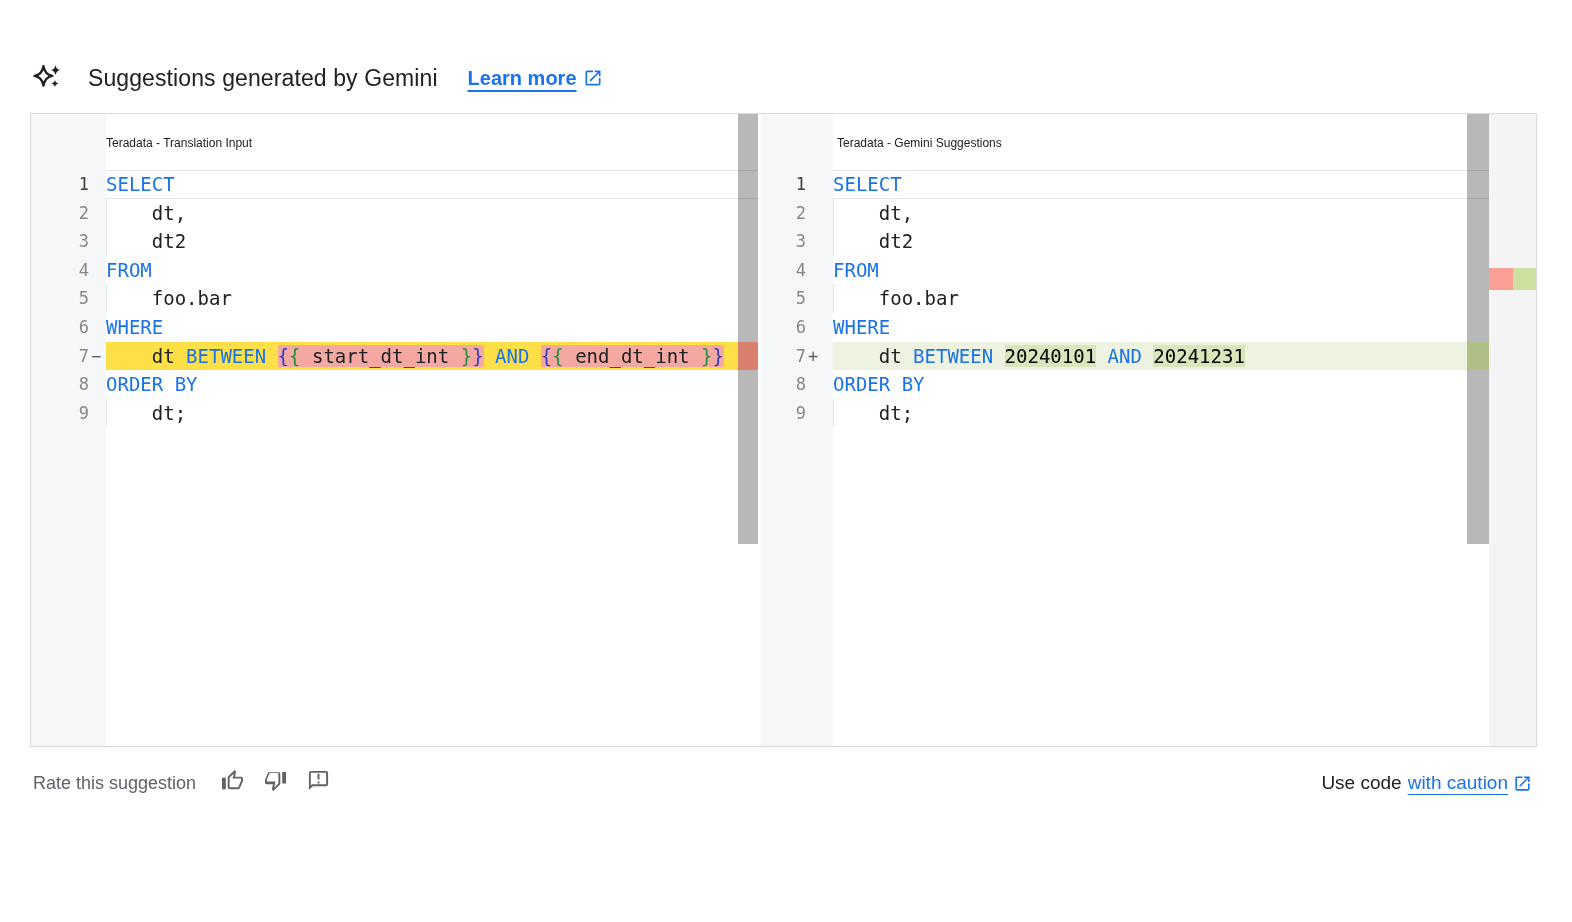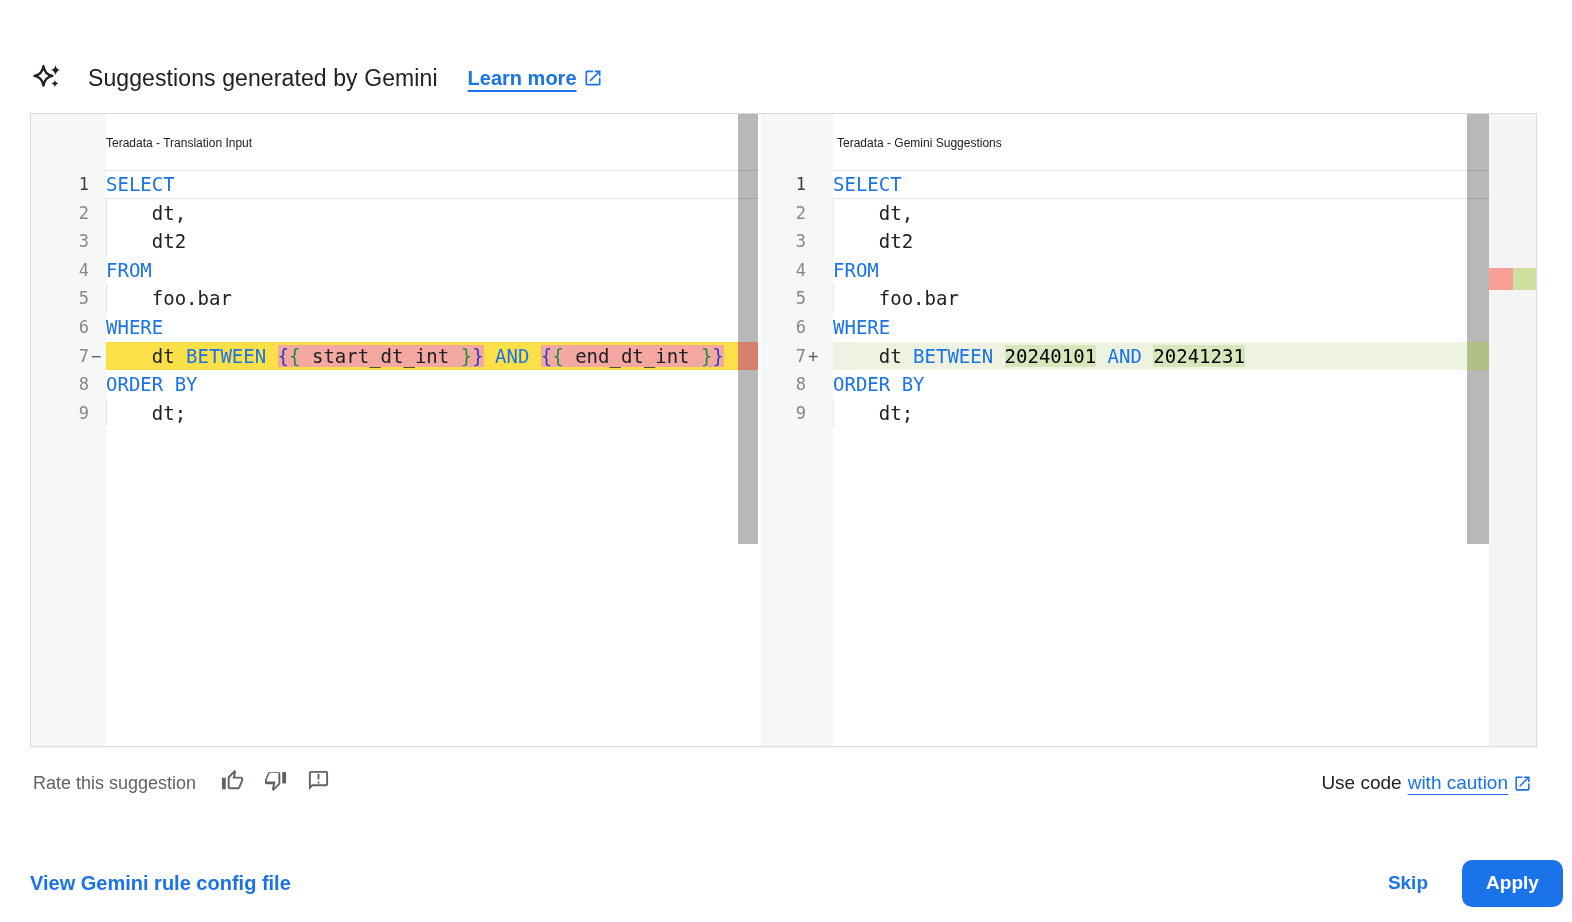--- a/index.html
+++ b/index.html
@@ -199,20 +199,14 @@
   <div class="use-code">
     <span class="uc-prefix">Use code</span>
     <a class="uc-link">with caution</a>
     <span class="ext-icon">
       <svg viewBox="0 0 24 24" fill="#1a73e8">
           <path d="M19 19H5V5h7V3H5c-1.11 0-2 .9-2 2v14c0 1.1.89 2 2 2h14c1.1 0 2-.9 2-2v-7h-2v7zM14 3v2h3.59l-9.83 9.83 1.41 1.41L19 6.41V10h2V3h-7z"></path>
         </svg>
     </span>
   </div>
 
-  <div class="actions">
-    <button class="view-config">View Gemini rule config file</button>
-    <div class="spacer"></div>
-    <button class="skip-btn">Skip</button>
-    <button class="apply-btn">Apply</button>
-  </div>
 
 </div>
 
 </body></html>

